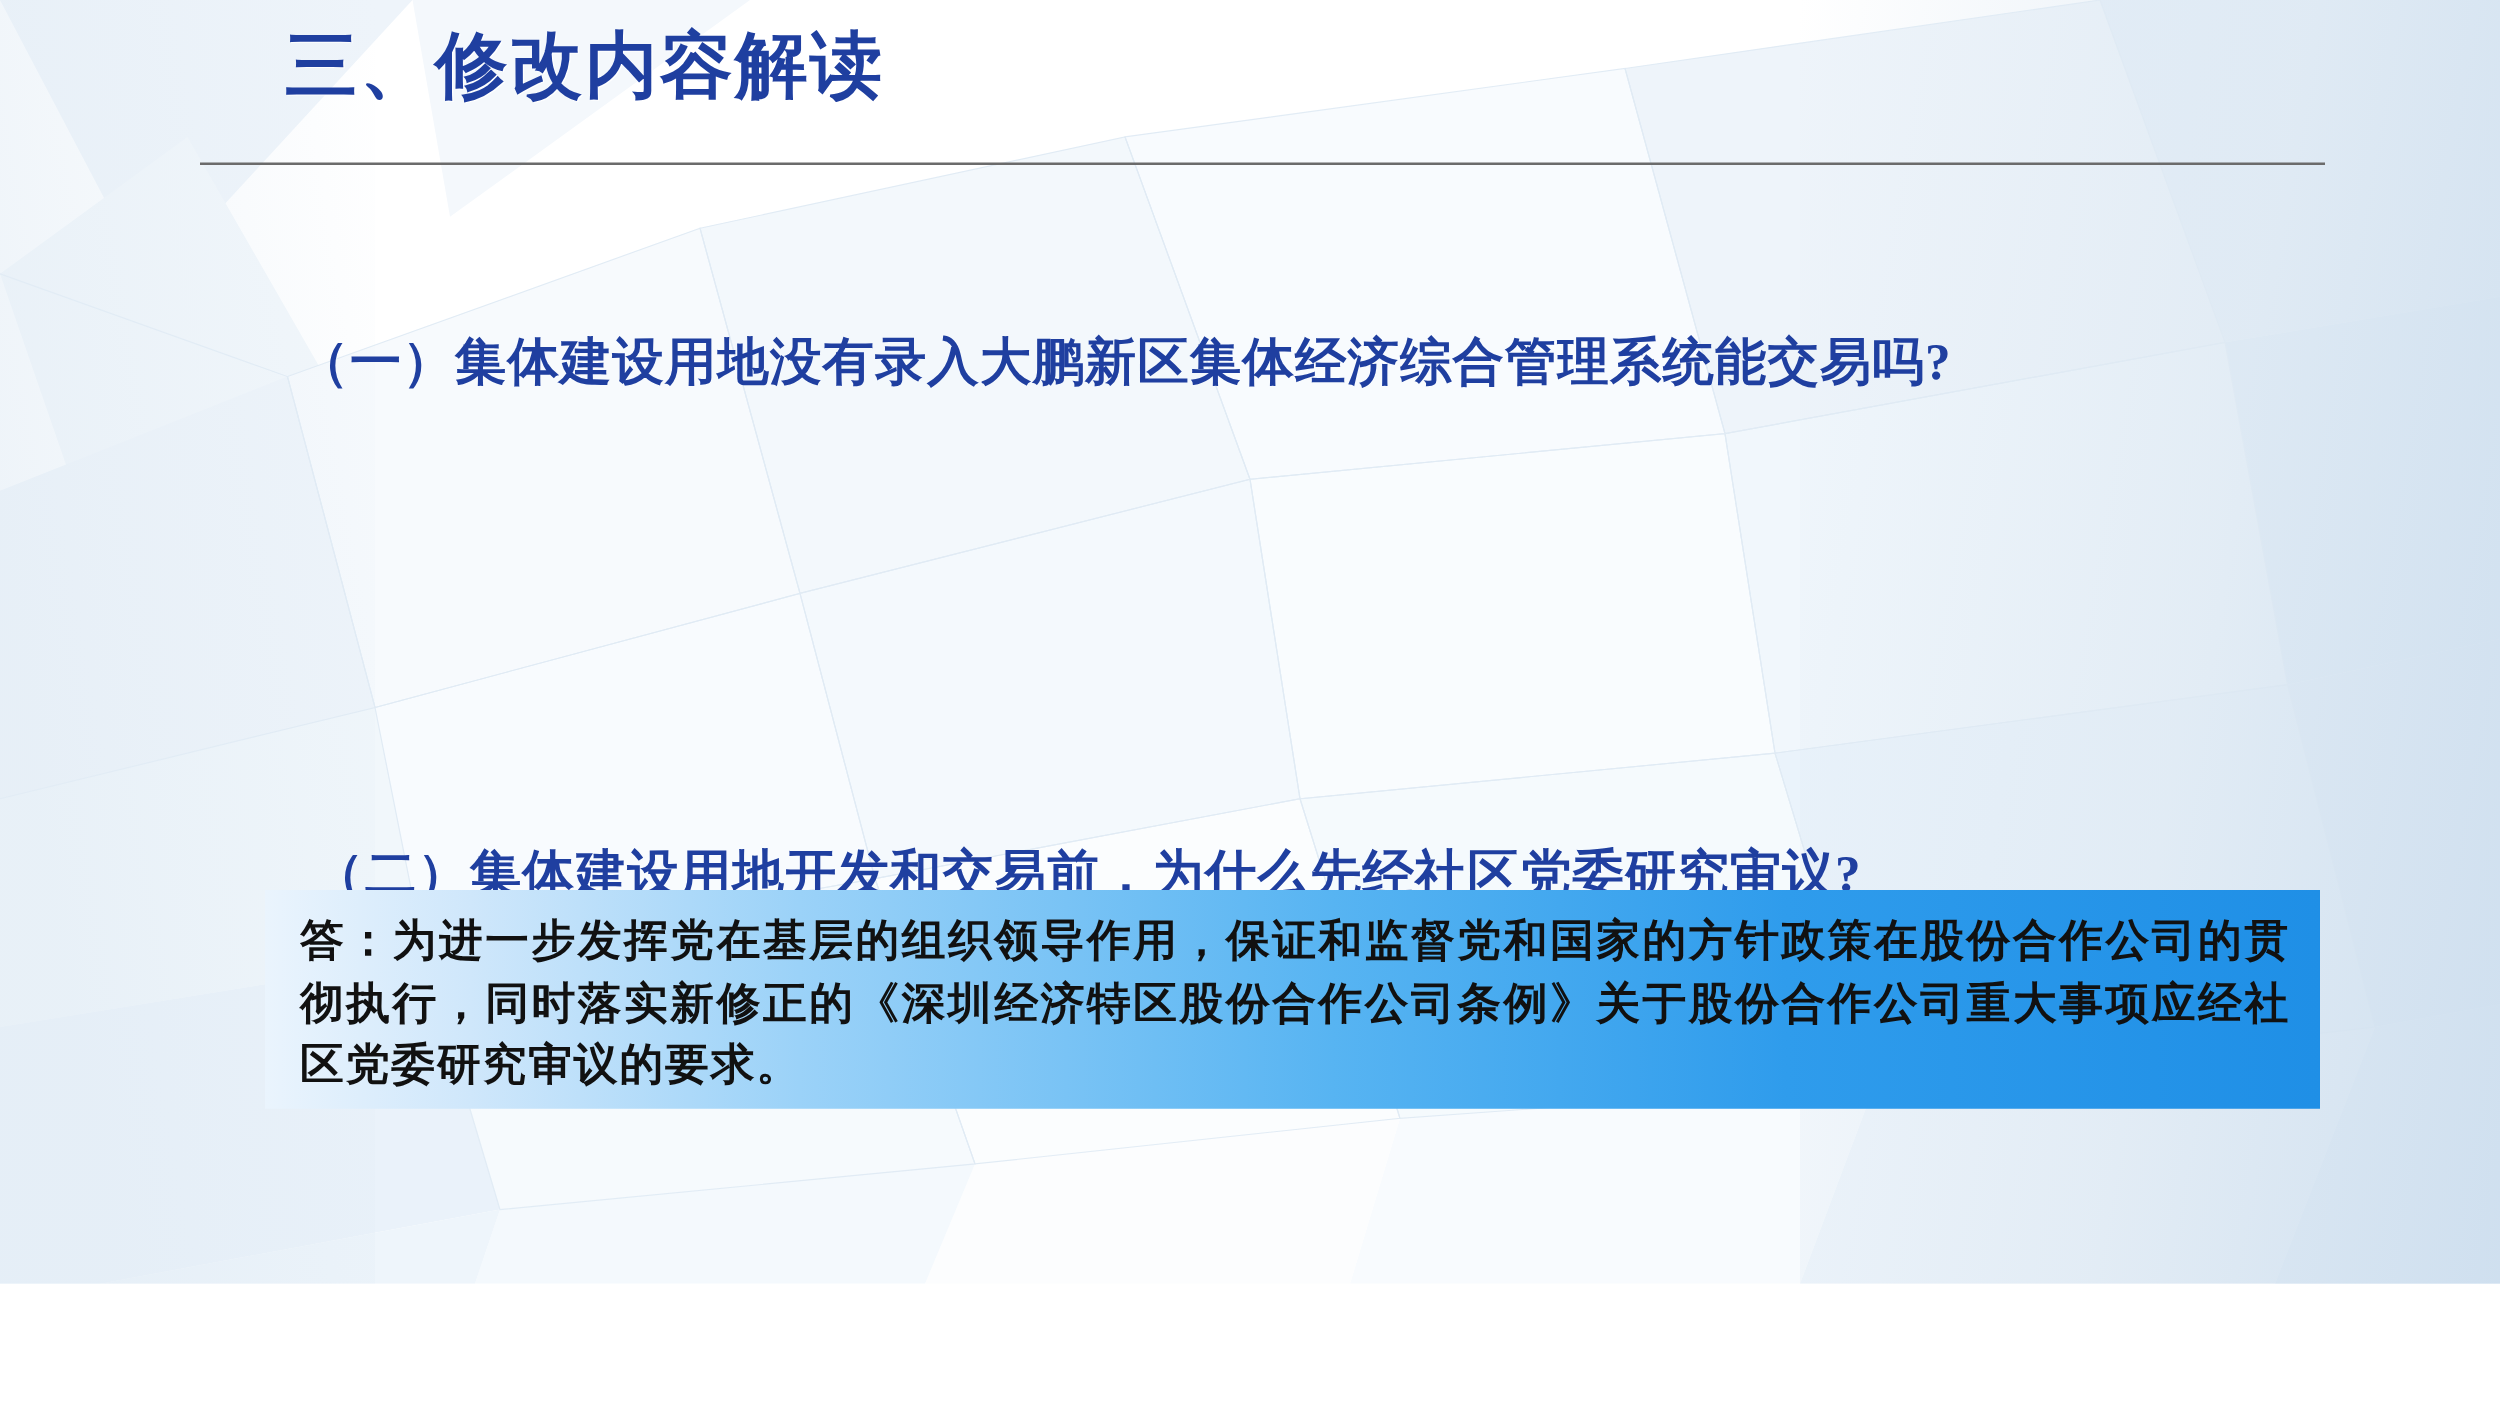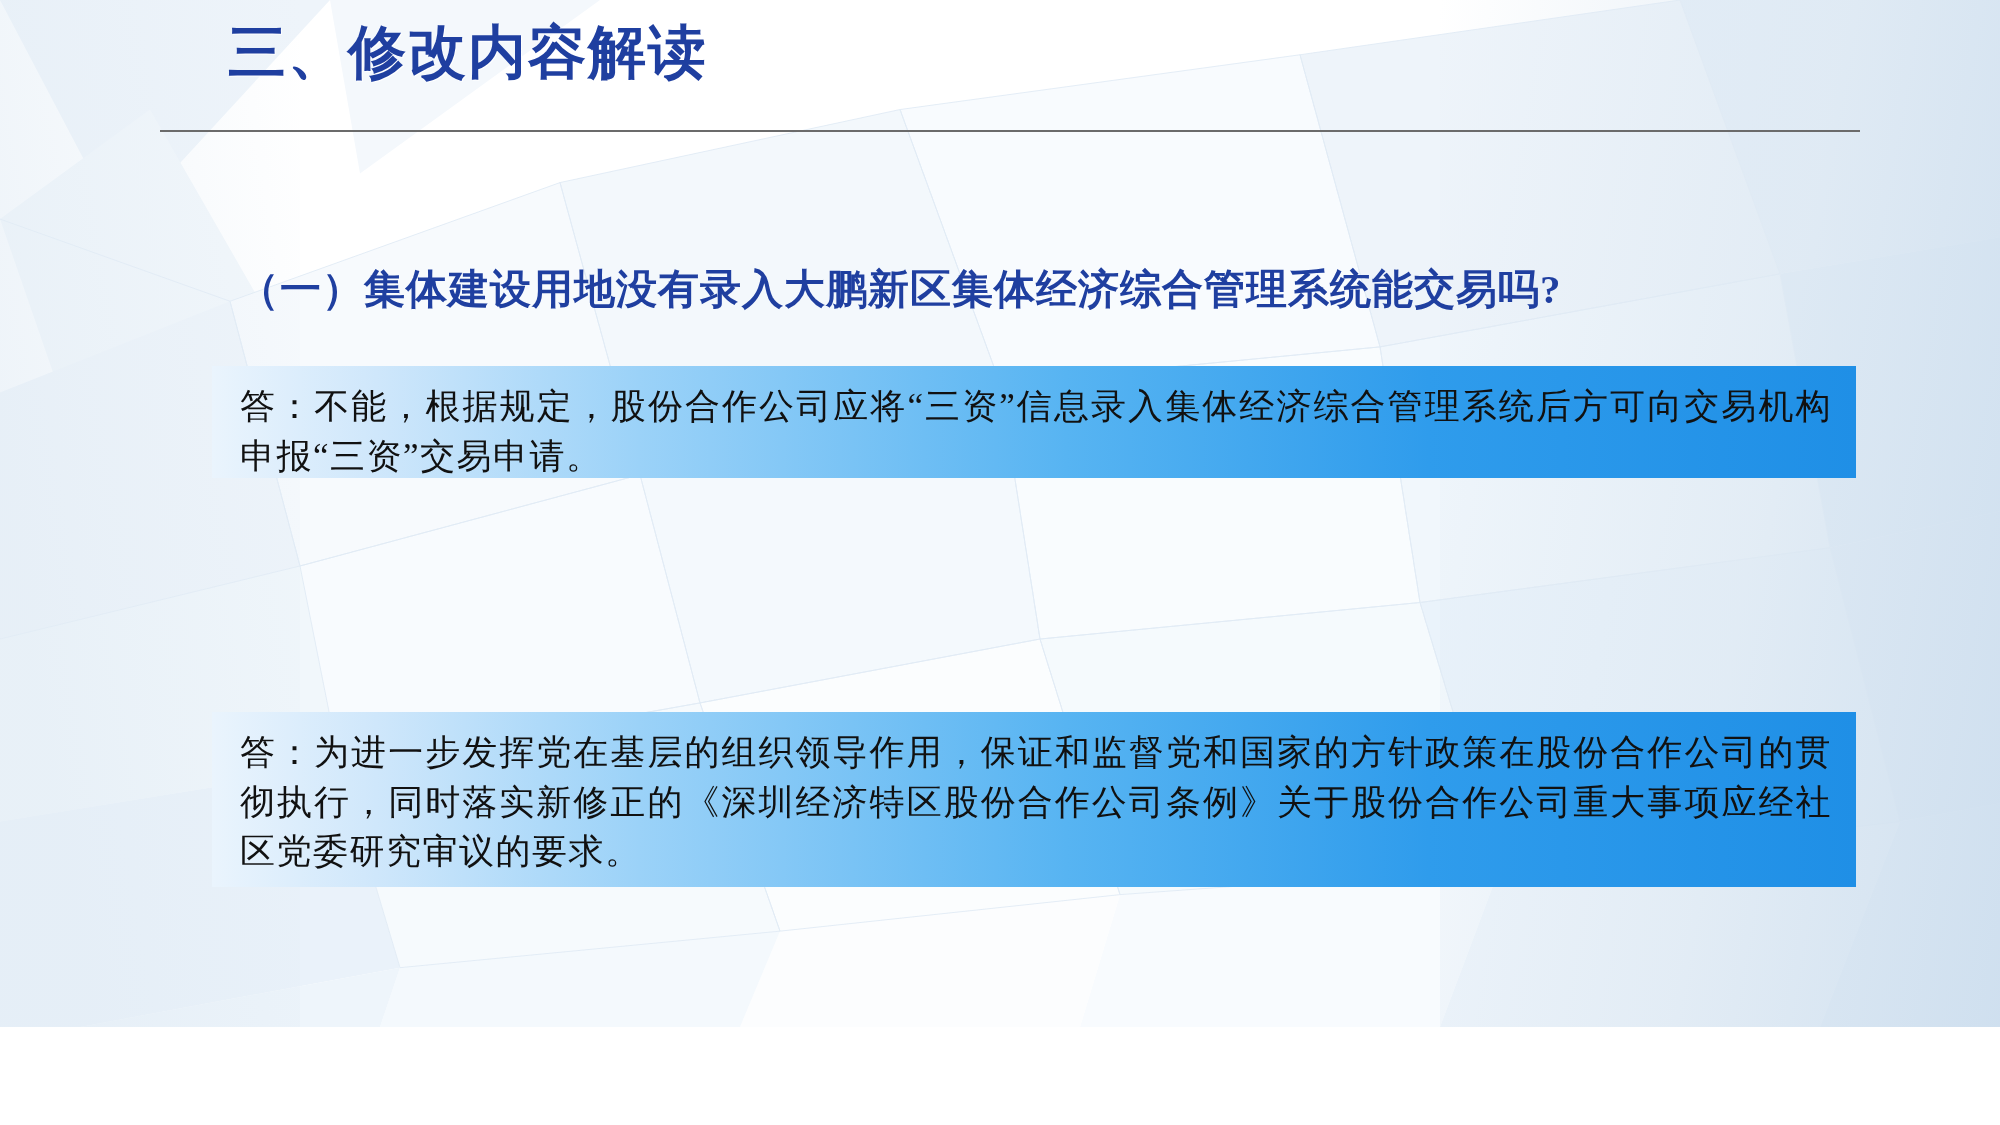--- a/index.html
+++ b/index.html
@@ -106,20 +106,21 @@
     left: 212px;
     top: 366px;
     width: 1644px;
     height: 112px;
   }
   .a2 {
     left: 212px;
     top: 712px;
     width: 1644px;
     height: 175px;
+    font-weight: bold;
   }
   .answer p {
     margin: 0;
   }
 </style>
 </head>
 <body>
 
 <div class="slide">
 
@@ -178,21 +179,19 @@
       <path d="M1420,660 L1830,600 L1900,900 L1500,950 Z"></path>
     </g>
   </svg>
   <div class="bg-left-fade"></div>
   <div class="bg-right-fade"></div>
 
   <div class="title">三、修改内容解读</div>
   <div class="title-rule"></div>
 
   <div class="question q1">（一）集体建设用地没有录入大鹏新区集体经济综合管理系统能交易吗?</div>
-  <div class="answer a1">
-    <p>答：不能，根据规定，股份合作公司应将“三资”信息录入集体经济综合管理系统后方可向交易机构申报“三资”交易申请。</p>
-  </div>
 
+  <div class="question q2">（二）集体建设用地开发和交易前，为什么先经社区党委研究审议?</div>
   <div class="answer a2">
     <p>答：为进一步发挥党在基层的组织领导作用，保证和监督党和国家的方针政策在股份合作公司的贯彻执行，同时落实新修正的《深圳经济特区股份合作公司条例》关于股份合作公司重大事项应经社区党委研究审议的要求。</p>
   </div>
 
 </div>
 
 </body></html>

